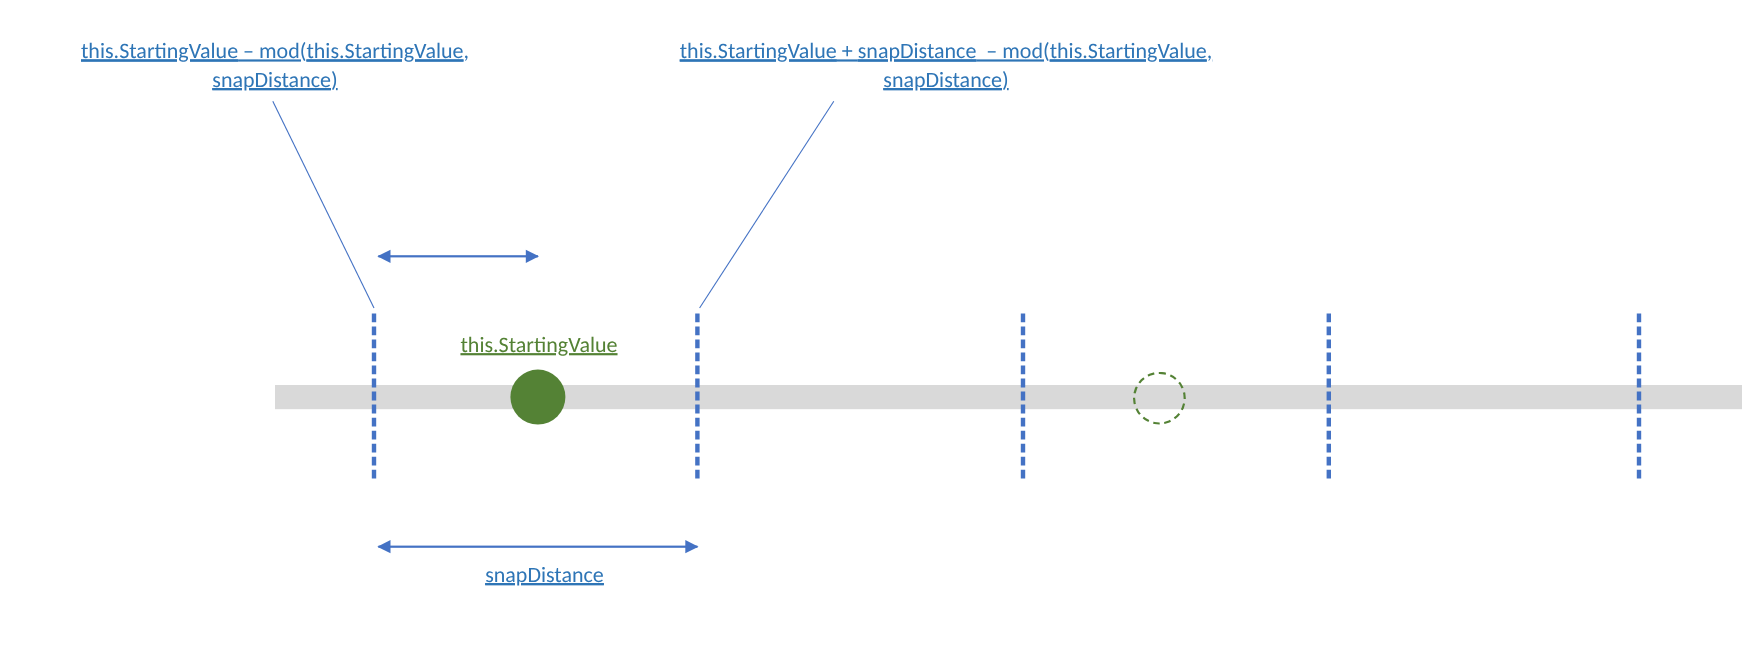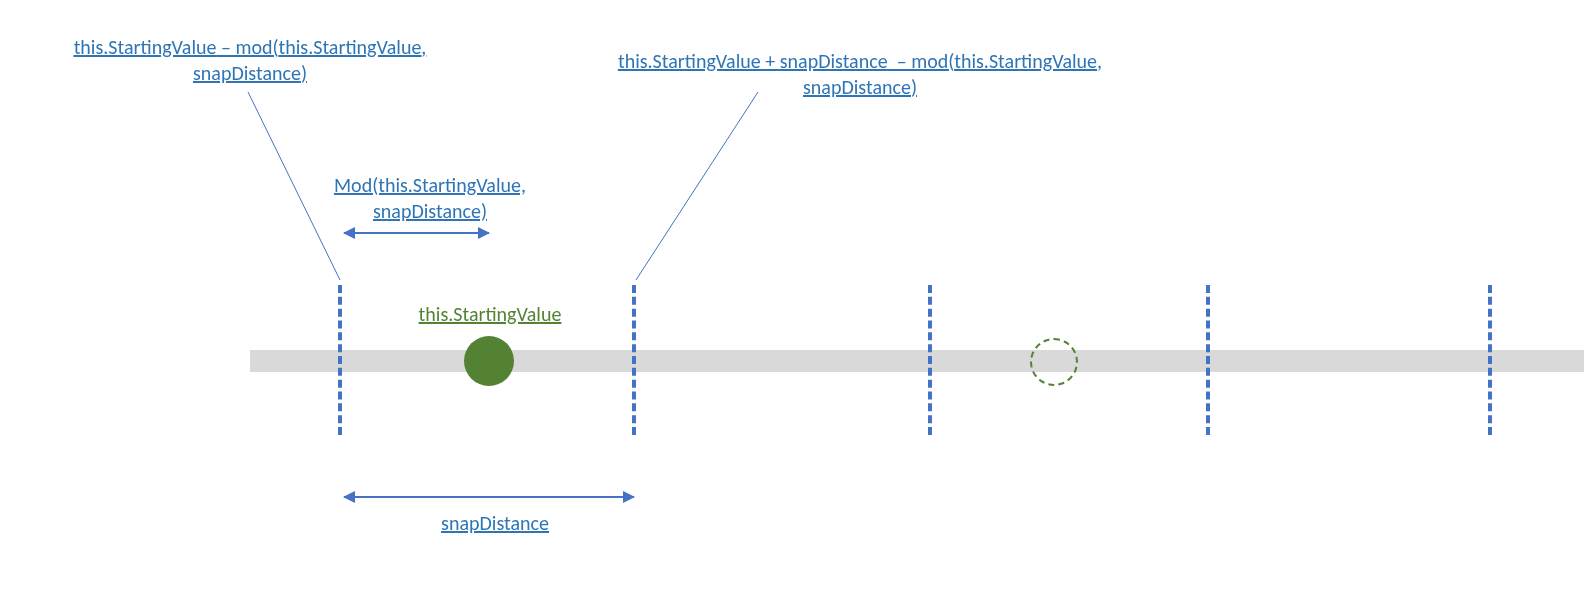--- a/index.html
+++ b/index.html
@@ -93,37 +93,34 @@
   <div class="tick" style="left:928px"></div>
   <div class="tick" style="left:1206px"></div>
   <div class="tick" style="left:1488px"></div>
 
   <div class="dot-solid" style="left:464px"></div>
   <div class="greenlabel" style="left:400px; top:302px; width:180px">this.StartingValue</div>
 
   <div class="dot-dashed" style="left:1030px"></div>
 
   <div class="arrow-h" style="left:344px; width:145px; top:232px"></div>
-  <div class="formula" style="left:300px; top:172px; width:260px">
-    <span class="u">Mod(this.StartingValue, snapDistance)</span>
-  </div>
 
   <div class="arrow-h" style="left:344px; width:290px; top:496px"></div>
   <div class="formula" style="left:420px; top:510px; width:150px">
     <span class="u">snapDistance</span>
   </div>
 
   <svg width="1584" height="597" style="position:absolute;left:0;top:0;pointer-events:none">
     <line x1="248" y1="92" x2="340" y2="280" stroke="#4472C4" stroke-width="1"></line>
     <line x1="758" y1="92" x2="636" y2="280" stroke="#4472C4" stroke-width="1"></line>
   </svg>
 
   <div class="formula" style="left:30px; top:34px; width:440px">
     <span><span class="u">this.StartingValue</span> – mod(<span class="u">this.StartingValue</span>, <span class="u">snapDistance</span>)</span>
     
   </div>
 
-  <div class="formula" style="left:610px; top:48px; width:500px">
+  <div class="formula" style="left:610px; top:34px; width:500px">
     <span><span class="u">this.StartingValue</span> + <span class="u">snapDistance</span>&nbsp; – mod(<span class="u">this.StartingValue</span>, <span class="u">snapDistance</span>)</span>
     
   </div>
 
 </div>
 
 </body></html>

